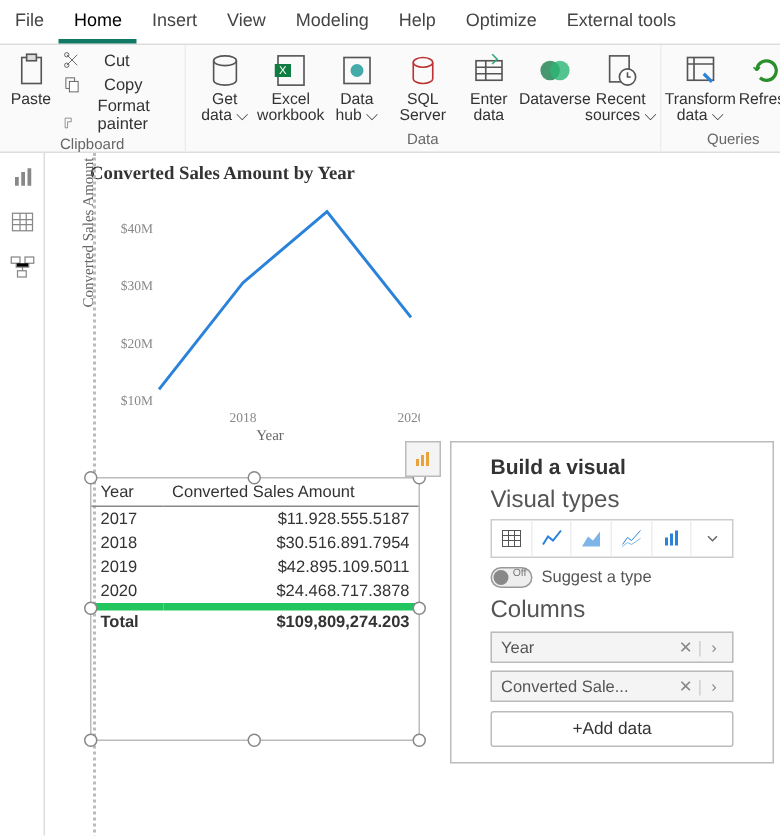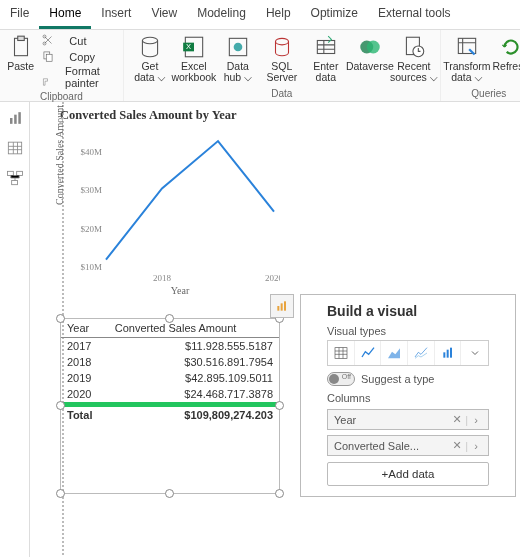--- a/index.html
+++ b/index.html
@@ -31,21 +31,21 @@
   .tbl { width:100%; border-collapse:collapse; font-size:11px; }
   .tbl th { text-align:left; padding:3px 6px; border-bottom:1px solid #888; font-weight:400; color:#333; }
   .tbl td { padding:2px 6px; }
   .tbl td.num { text-align:right; }
   .tbl tr.total td { font-weight:700; border-top:5px solid #22c55e; }
   .chart-toolbar { display:flex; gap:6px; justify-content:flex-end; margin:2px 30px 0 0; color:#777; }
   .chart-toolbar .tb { width:14px; height:14px; cursor:pointer; }
   .vischip { position:absolute; right:226px; top:192px; width:24px; height:24px; border:1px solid #bbb; background:#f4f4f4; display:flex; align-items:center; justify-content:center; cursor:pointer; }
   .panel { position:absolute; right:4px; top:192px; width:216px; border:1px solid #bbb; padding:8px 26px 10px; background:#fff; }
   .panel h3 { font-size:14px; font-weight:600; margin-bottom:6px; }
-  .panel .sect { font-size:11px; color:#555; margin:6px 0 3px; }
+  .panel .sect { font-size:16px; color:#555; margin:6px 0 3px; }
   .vistypes { display:flex; border:1px solid #ccc; }
   .vistypes .vt { width:28px; height:24px; display:flex; align-items:center; justify-content:center; border-right:1px solid #eee; cursor:pointer; }
   .vistypes .vt:last-child { border-right:none; }
   .toggle-row { display:flex; align-items:center; gap:6px; margin-top:6px; font-size:11px; color:#555; }
   .toggle { width:28px; height:14px; border:1px solid #999; border-radius:7px; position:relative; background:#eee; }
   .toggle .knob { position:absolute; width:10px; height:10px; background:#888; border-radius:50%; top:1px; left:1px; }
   .toggle .off { position:absolute; right:3px; top:0; font-size:7px; color:#777; }
   .pill { border:1px solid #bbb; background:#f4f4f4; padding:3px 6px; margin-top:5px; display:flex; align-items:center; font-size:11px; color:#555; }
   .pill .nm { flex:1; white-space:nowrap; overflow:hidden; text-overflow:ellipsis; }
   .pill .x, .pill .chev { width:12px; color:#888; text-align:center; cursor:pointer; }

